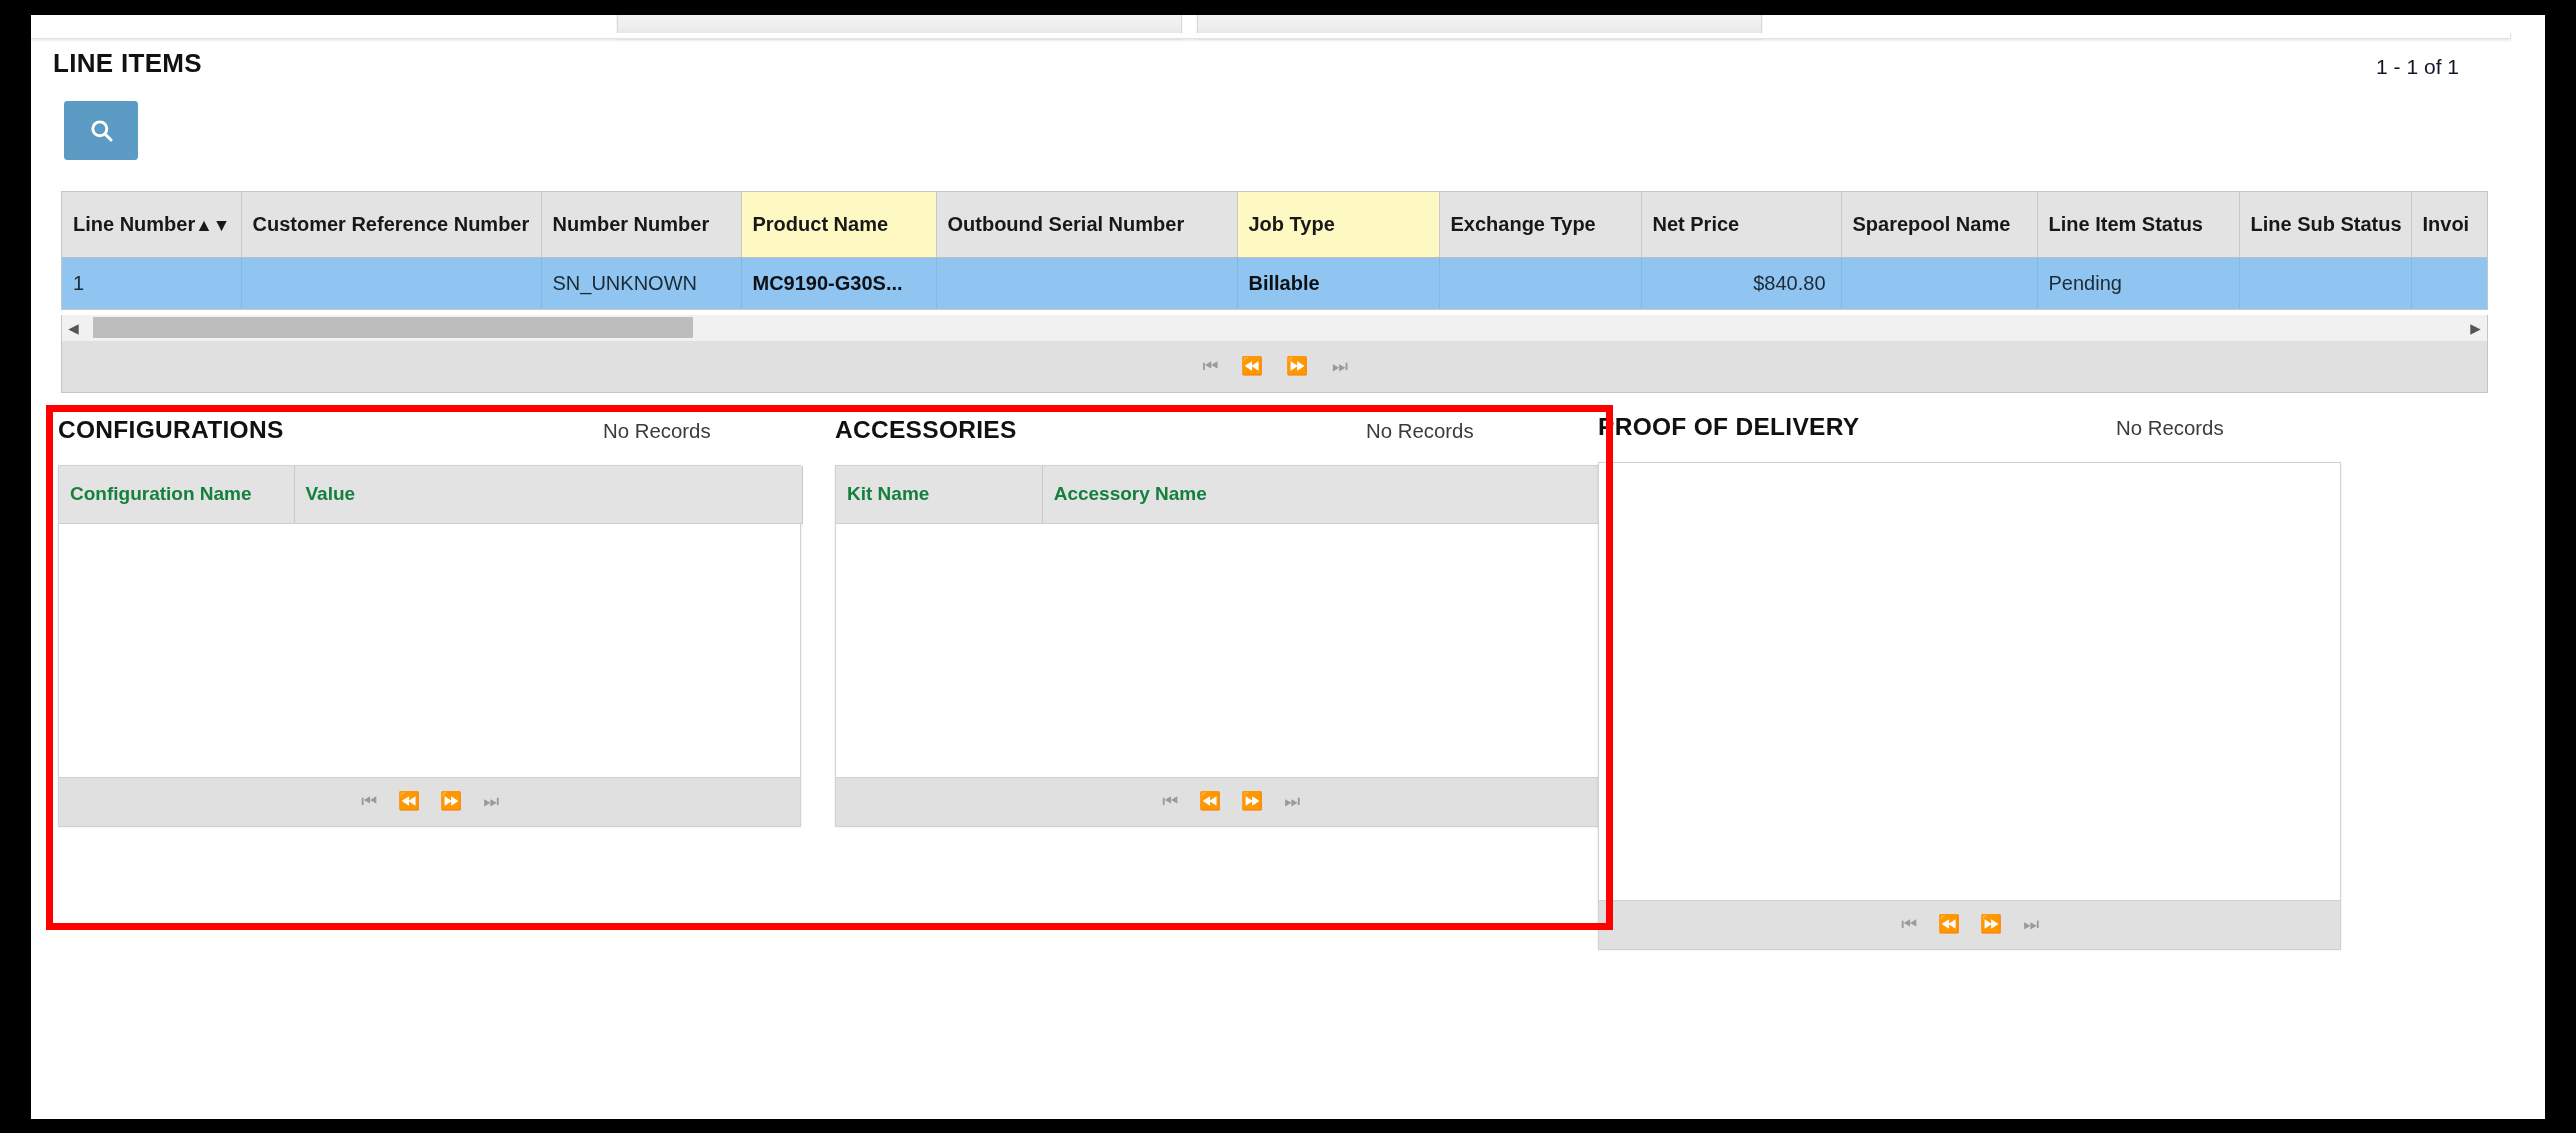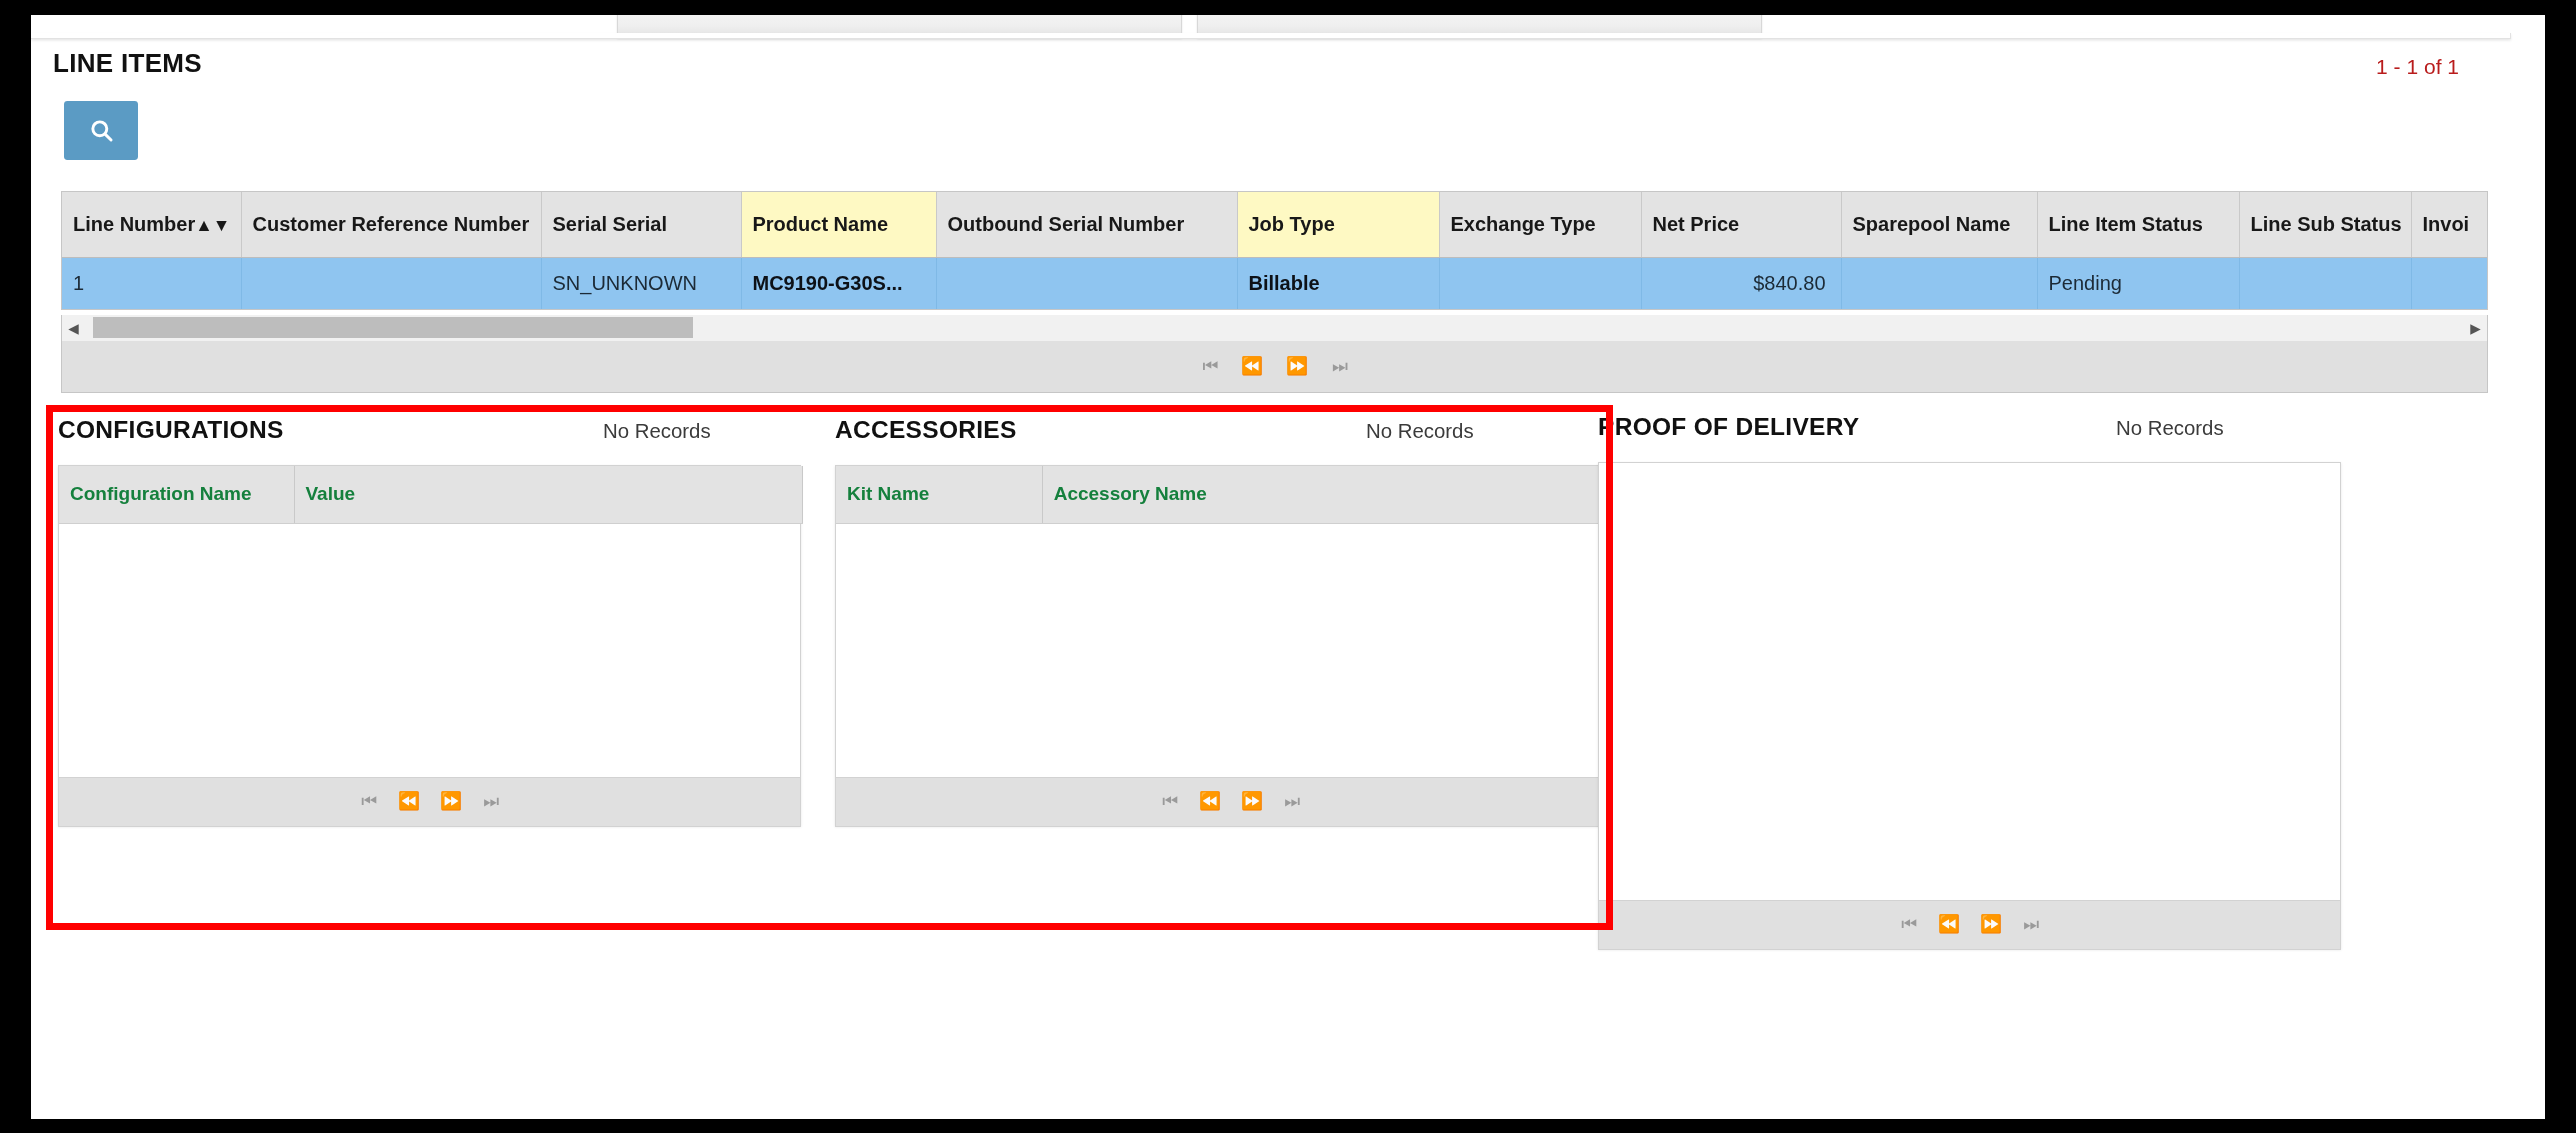--- a/index.html
+++ b/index.html
@@ -54,21 +54,21 @@
     font-size: 26px;
     font-weight: bold;
     letter-spacing: 0.3px;
     color: #111;
     white-space: nowrap;
   }
   #record-count {
     position: absolute;
     right: 86px; top: 40px;
     font-size: 21px;
-    color: #b91c1c;
+    color: #0f172a;
     white-space: nowrap;
   }
   #search-button {
     position: absolute;
     left: 33px; top: 86px;
     width: 74px; height: 59px;
     background: #5b9bc4;
     border: none;
     border-radius: 3.4px;
     cursor: pointer;
@@ -237,21 +237,21 @@
             <col style="width: 200px;">
             <col style="width: 196px;">
             <col style="width: 202px;">
             <col style="width: 172px;">
             <col style="width: 82px;">
           </colgroup>
         <thead>
           <tr id="grid-head-row">
               <th><span>Line Number</span><span style="font-size: 17.7px;">▲▼</span></th>
               <th><span>Customer Reference Number</span></th>
-              <th><span>Serial Serial</span></th>
+              <th><span>Number Number</span></th>
               <th class="hl"><span>Product Name</span></th>
               <th><span>Outbound Serial Number</span></th>
               <th class="hl"><span>Job Type</span></th>
               <th><span>Exchange Type</span></th>
               <th><span>Net Price</span></th>
               <th><span>Sparepool Name</span></th>
               <th><span>Line Item Status</span></th>
               <th><span>Line Sub Status</span></th>
               <th><span>Invoi</span></th>
             </tr>

